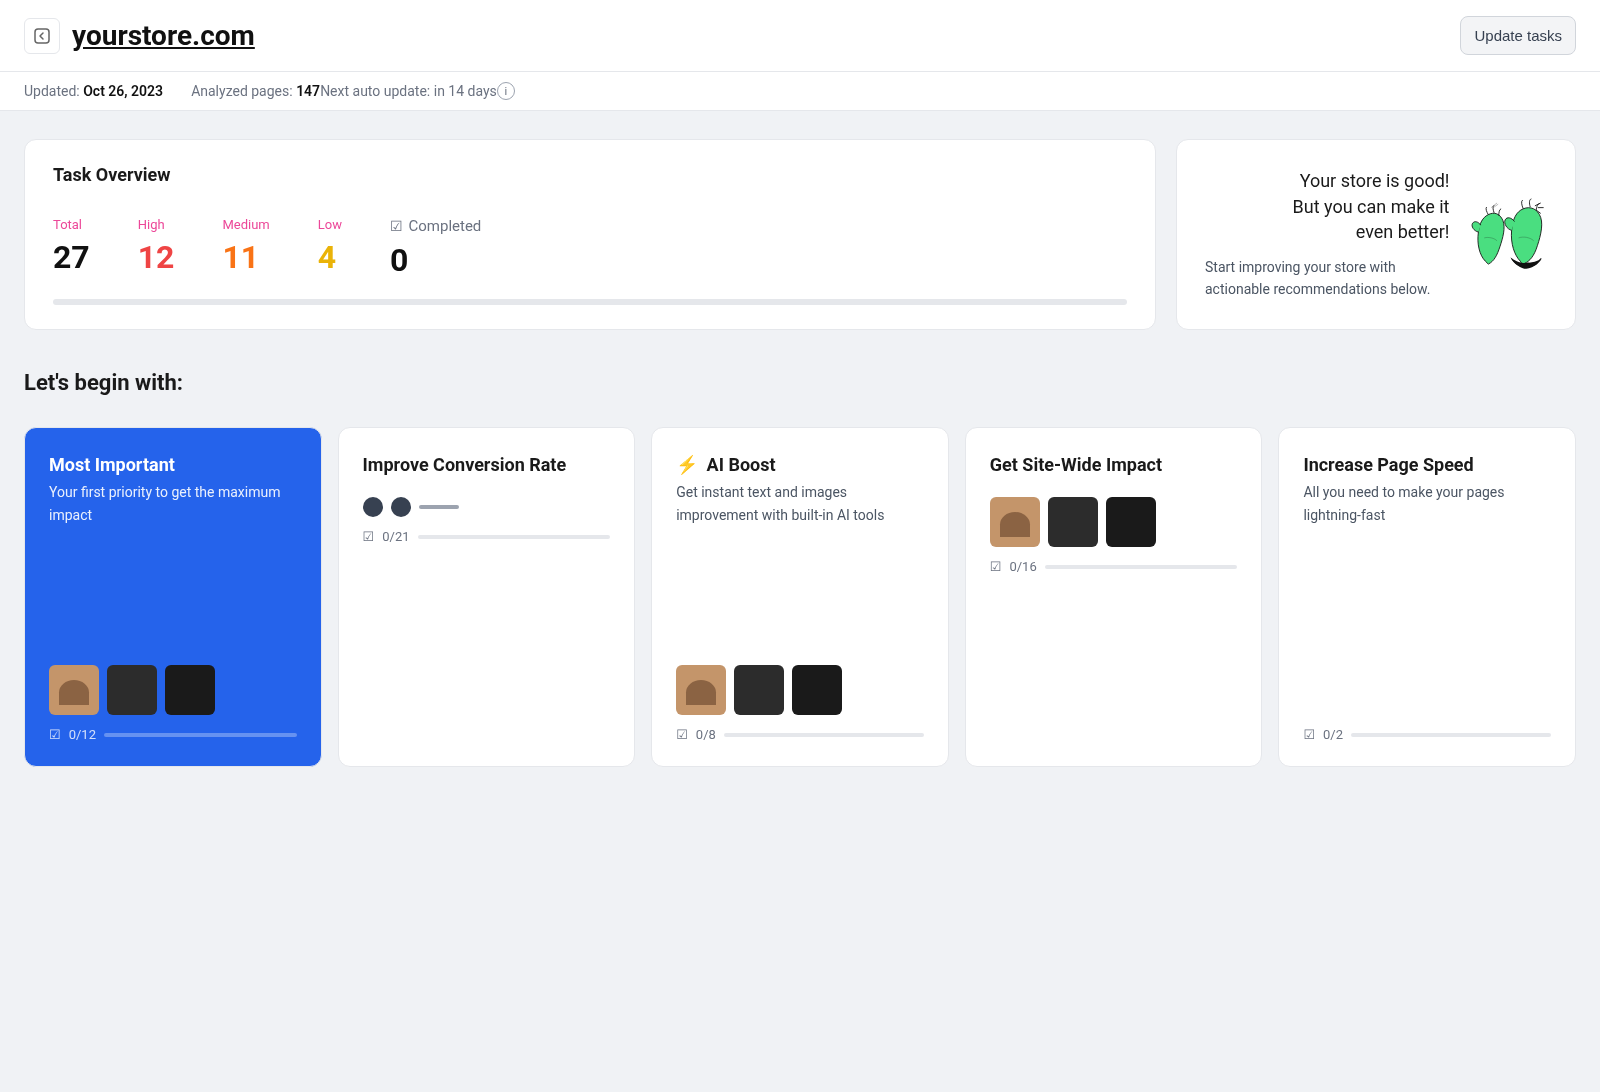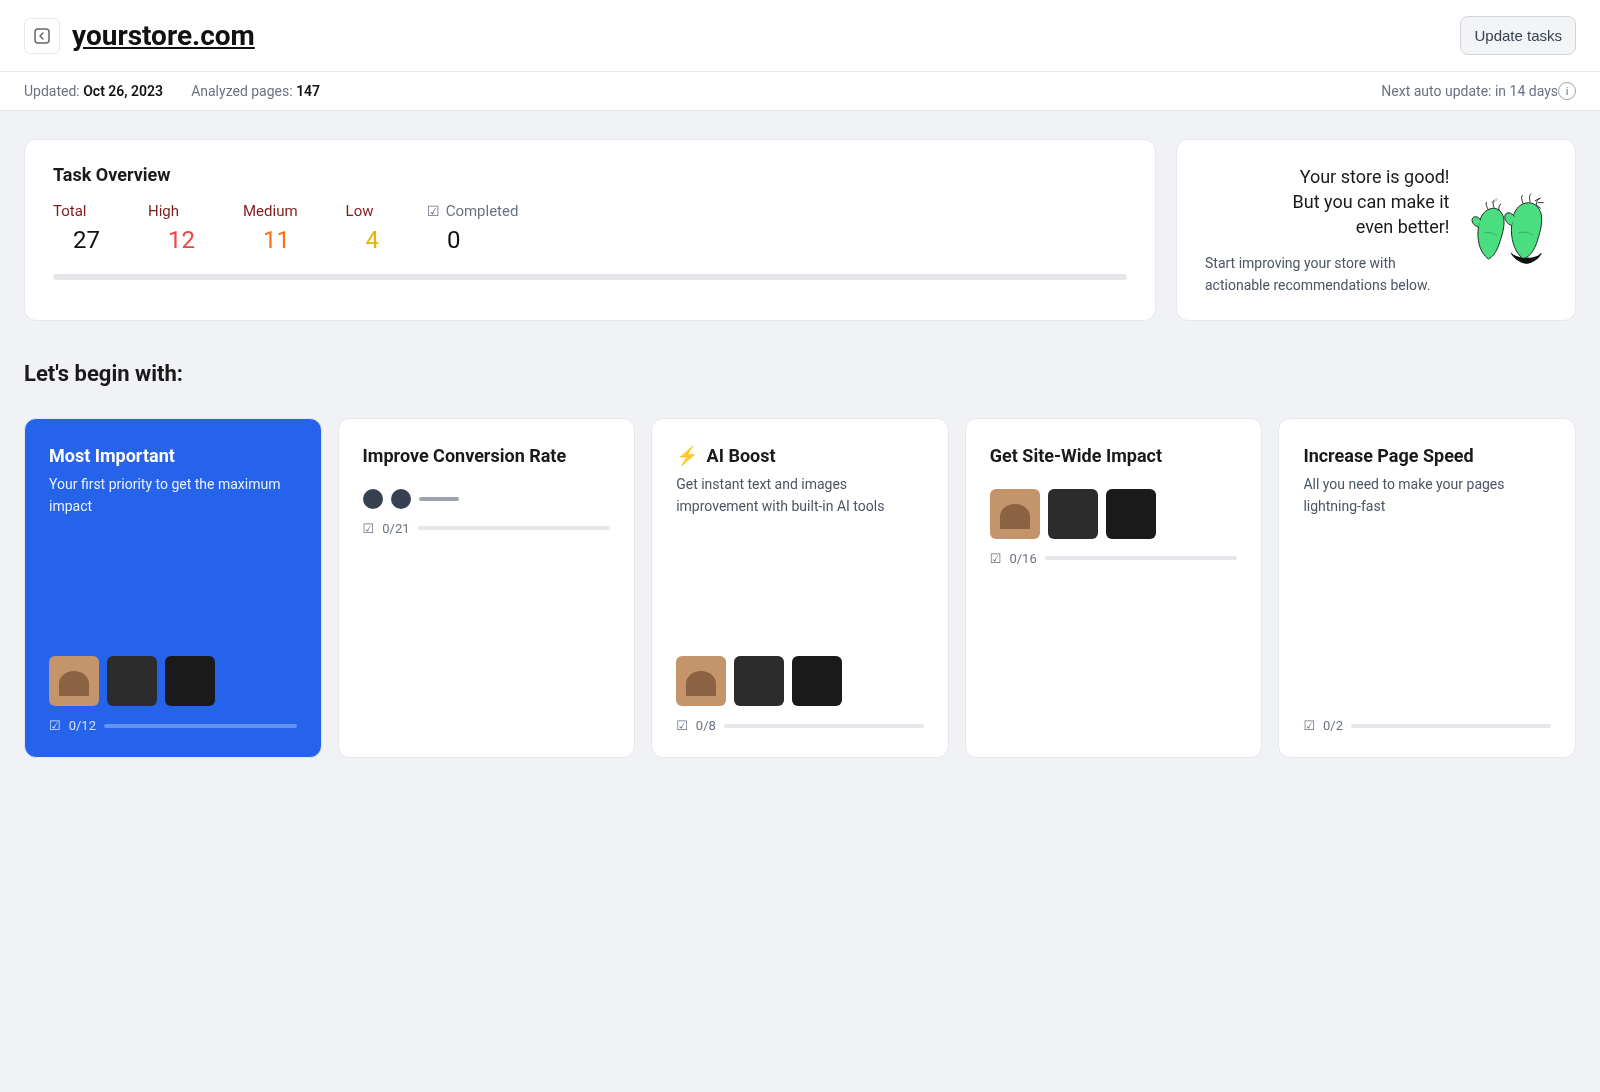--- a/index.html
+++ b/index.html
@@ -54,21 +54,20 @@
       font-weight: 500;
       cursor: pointer;
       color: #374151;
     }
 
     .meta-bar {
       background: #fff;
       padding: 10px 24px;
       display: flex;
       align-items: center;
-      justify-content: space-between;
       border-bottom: 1px solid #e5e7eb;
       font-size: 14px;
       color: #6b7280;
     }
 
     .meta-bar-left {
       display: flex;
       gap: 28px;
     }
 
@@ -91,46 +90,45 @@
       background: #fff;
       border-radius: 12px;
       padding: 24px 28px;
       flex: 1;
       border: 1px solid #e5e7eb;
     }
 
     .task-overview-title {
       font-size: 18px;
       font-weight: 700;
-      margin-bottom: 17px;
+      margin-bottom: 32px;
     }
 
     .task-stats {
       display: flex;
       gap: 48px;
       align-items: flex-start;
       margin-bottom: 20px;
     }
 
     .stat-item {
       display: flex;
       flex-direction: column;
       gap: 6px;
     }
 
     .stat-label {
-      font-size: 15px;
-      color: #7f1d1d;
+      font-size: 13px;
+      color: #ec4899;
     }
 
     .stat-value {
-      font-size: 24px;
-      font-weight: 400;
+      font-size: 32px;
+      font-weight: 700;
       color: #111;
-      margin-left: 20px;
     }
 
     .stat-value.red { color: #ef4444; }
     .stat-value.orange { color: #f97316; }
     .stat-value.yellow { color: #eab308; }
 
     .stat-completed {
       display: flex;
       flex-direction: column;
       gap: 6px;

